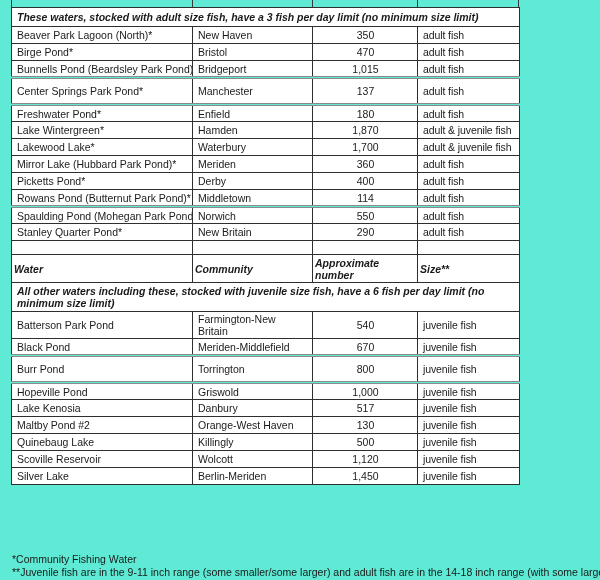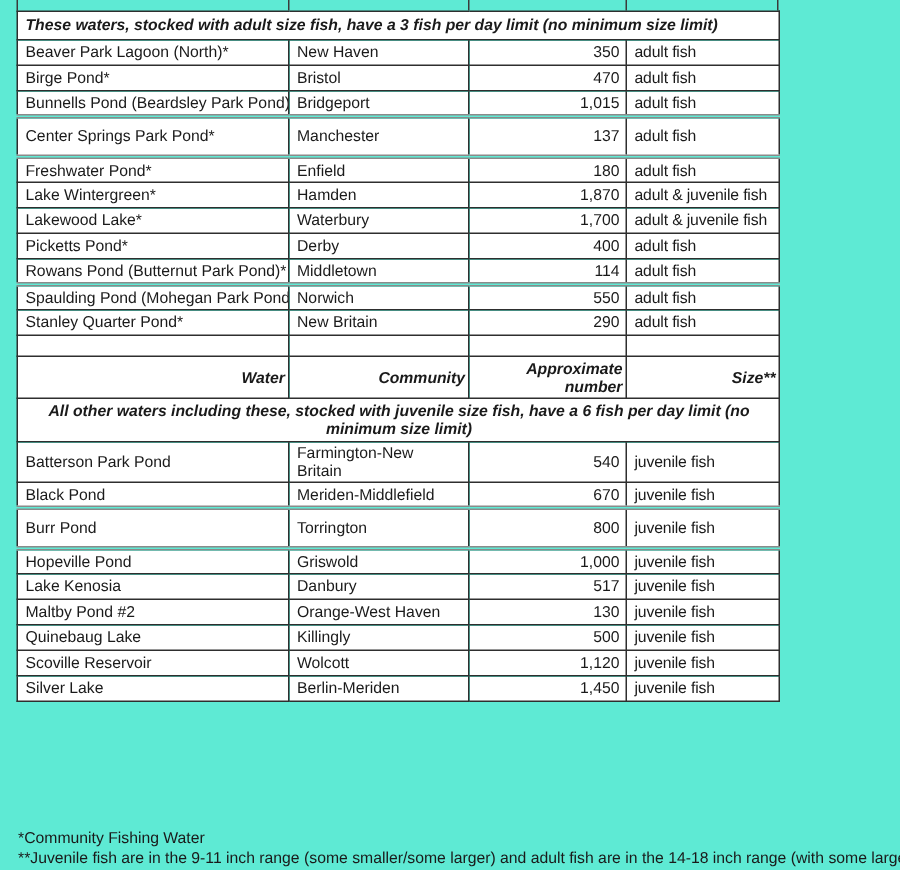--- a/index.html
+++ b/index.html
@@ -21,28 +21,28 @@
     padding:1px 4px 1px 5px;
     vertical-align:middle; overflow:hidden;
     background:#ffffff;
   }
   tr.data-row { height:17px; }
   tr.tall { height:27px; }
   tr.empty-row { height:14px; }
   tr.sec-header { height:19px; }
   tr.sec-header td { font-weight:bold; font-style:italic; white-space:nowrap; }
   tr.sec-header.two-line { height:29px; }
-  tr.sec-header.two-line td { white-space:normal;text-align:center; }
+  tr.sec-header.two-line td { white-space:normal; }
   tr.col-header { height:28px; }
   tr.col-header td {
-    font-weight:bold; font-style:italic; text-align:right;
+    font-weight:bold; font-style:italic; text-align:left;
     white-space:normal; padding:1px 2px;
   }
   td.water-cell  { white-space:nowrap; }
-  td.number-cell { text-align:right; white-space:nowrap; }
+  td.number-cell { text-align:center; white-space:nowrap; }
   td.size-cell   { white-space:nowrap; letter-spacing:-0.1px; }
   tr.dbl td { border-top:3px double #8a8a8a;margin-top:12px; }
 
   .footnotes {
     position:absolute; left:12px; top:553px;
     font-size:10.5px; line-height:13px; white-space:nowrap;
   }
 </style>
 </head>
 <body>
@@ -106,20 +106,26 @@
       <td class="number-cell">1,870</td>
       <td class="size-cell">adult &amp; juvenile fish</td>
     </tr>
         <tr class="data-row">
       <td class="water-cell">Lakewood Lake*</td>
       <td class="community-cell">Waterbury</td>
       <td class="number-cell">1,700</td>
       <td class="size-cell">adult &amp; juvenile fish</td>
     </tr>
         <tr class="data-row">
+      <td class="water-cell">Mirror Lake (Hubbard Park Pond)*</td>
+      <td class="community-cell">Meriden</td>
+      <td class="number-cell">360</td>
+      <td class="size-cell">adult fish</td>
+    </tr>
+        <tr class="data-row">
       <td class="water-cell">Picketts Pond*</td>
       <td class="community-cell">Derby</td>
       <td class="number-cell">400</td>
       <td class="size-cell">adult fish</td>
     </tr>
         <tr class="data-row">
       <td class="water-cell">Rowans Pond (Butternut Park Pond)*</td>
       <td class="community-cell">Middletown</td>
       <td class="number-cell">114</td>
       <td class="size-cell">adult fish</td>

